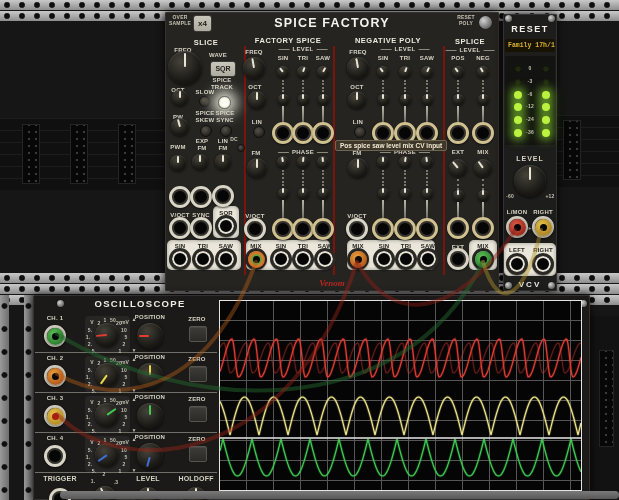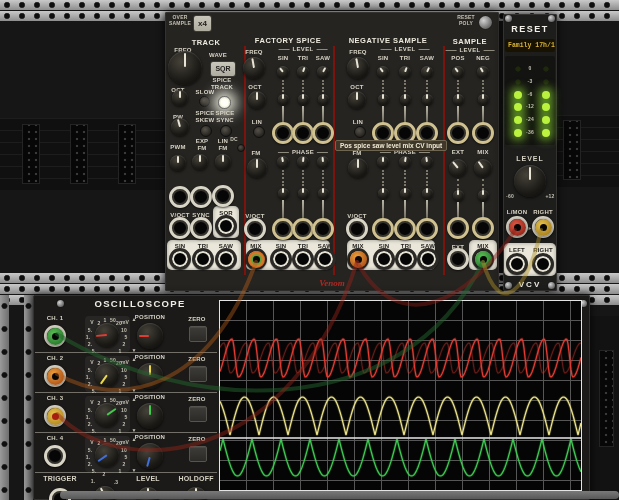--- a/index.html
+++ b/index.html
@@ -75,28 +75,29 @@
   <div class="conn" style="left:563px;top:120px;width:16px;height:58px;"></div>
   <div style="position:absolute;left:590px;top:316px;width:29px;height:184px;background:#121212;"></div>
   <div class="conn" style="left:599px;top:350px;width:13px;height:95px;"></div>
   <div class="vrail" style="left:0;top:295px;height:205px;"></div>
   <div class="vrail" style="left:24px;top:295px;height:205px;"></div>
 
   <div id="spice" class="module">
     <div class="lb tiny" style="left:15px;top:9px;">OVER
 SAMPLE</div>
     <div class="btn" style="left:28px;top:3px;width:17px;height:15px;font-size:8px;line-height:15px;">x4</div>
+    <div class="lb" style="left:167px;top:11px;font-size:12.5px;letter-spacing:1.2px;color:#f5f3ec;">SPICE FACTORY</div>
     <div class="lb tiny" style="left:301px;top:9px;">RESET
 POLY</div>
     <div class="screw" style="left:314px;top:4px;width:13px;height:13px;"></div>
     <div class="sdiv" style="left:79px;"></div>
     <div class="sdiv" style="left:168px;"></div>
     <div class="sdiv" style="left:278px;"></div>
 
-    <div class="lb hd" style="left:41px;top:31px;">TRACK</div>
+    <div class="lb hd" style="left:41px;top:31px;">SLICE</div>
     <div class="lb" style="left:18px;top:38px;">FREQ</div>
     <div class="lb" style="left:53px;top:43px;">WAVE</div>
     <div class="btn" style="left:45px;top:49px;width:24px;height:14px;font-size:7px;line-height:14px;">SQR</div>
     <div class="lb" style="left:13px;top:78px;">OCT</div>
     <div class="lb" style="left:40px;top:80px;">SLOW</div>
     <div class="lb" style="left:57px;top:72px;">SPICE
 TRACK</div>
     <div class="light" style="left:34px;top:84px;width:9px;height:9px;"></div>
     <div class="light on" style="left:53px;top:84px;width:11px;height:11px;"></div>
     <div class="lb" style="left:13px;top:105px;">PW</div>
@@ -134,40 +135,40 @@
     <div class="linehd" style="left:138px;top:140px;">
         <span>PHASE</span>
       </div>
     <div class="lb" style="left:90px;top:204px;">V/OCT</div>
     <div class="wgroup" style="left:81px;top:228px;width:84px;height:30px;"></div>
     <div class="lb dk" style="left:91px;top:234px;">MIX</div>
     <div class="lb dk" style="left:116px;top:234px;">SIN</div>
     <div class="lb dk" style="left:138px;top:234px;">TRI</div>
     <div class="lb dk" style="left:160px;top:234px;">SAW</div>
 
-    <div class="lb hd" style="left:223px;top:29px;">NEGATIVE SAMPLE</div>
+    <div class="lb hd" style="left:223px;top:29px;">NEGATIVE POLY</div>
     <div class="lb" style="left:193px;top:40px;">FREQ</div>
     <div class="linehd" style="left:240px;top:37px;">
         <span>LEVEL</span>
       </div>
     <div class="lb" style="left:192px;top:75px;">OCT</div>
     <div class="lb" style="left:193px;top:110px;">LIN</div>
     <div class="light" style="left:189px;top:114px;width:10px;height:10px;"></div>
     <div class="lb" style="left:192px;top:141px;">FM</div>
     <div class="linehd" style="left:240px;top:140px;">
         <span>PHASE</span>
       </div>
     <div class="lb" style="left:192px;top:204px;">V/OCT</div>
     <div class="wgroup" style="left:182px;top:228px;width:88px;height:30px;"></div>
     <div class="lb dk" style="left:193px;top:234px;">MIX</div>
     <div class="lb dk" style="left:219px;top:234px;">SIN</div>
     <div class="lb dk" style="left:241px;top:234px;">TRI</div>
     <div class="lb dk" style="left:263px;top:234px;">SAW</div>
 
-    <div class="lb hd" style="left:305px;top:30px;">SAMPLE</div>
+    <div class="lb hd" style="left:305px;top:30px;">SPLICE</div>
     <div class="linehd" style="left:305px;top:38px;">
         <span>LEVEL</span>
       </div>
     <div class="lb" style="left:293px;top:235px;">EXT</div>
     <div class="wgroup" style="left:304px;top:228px;width:28px;height:30px;"></div>
     <div class="lb dk" style="left:318px;top:234px;">MIX</div>
 
     <div class="brand" style="left:167px;top:271px;">Venom</div>
   <div class="lb" style="left: 118px; top: 46px;">SIN</div>
       <div class="knob" style="left: 112px; top: 54px; width: 12px; height: 12px;">

